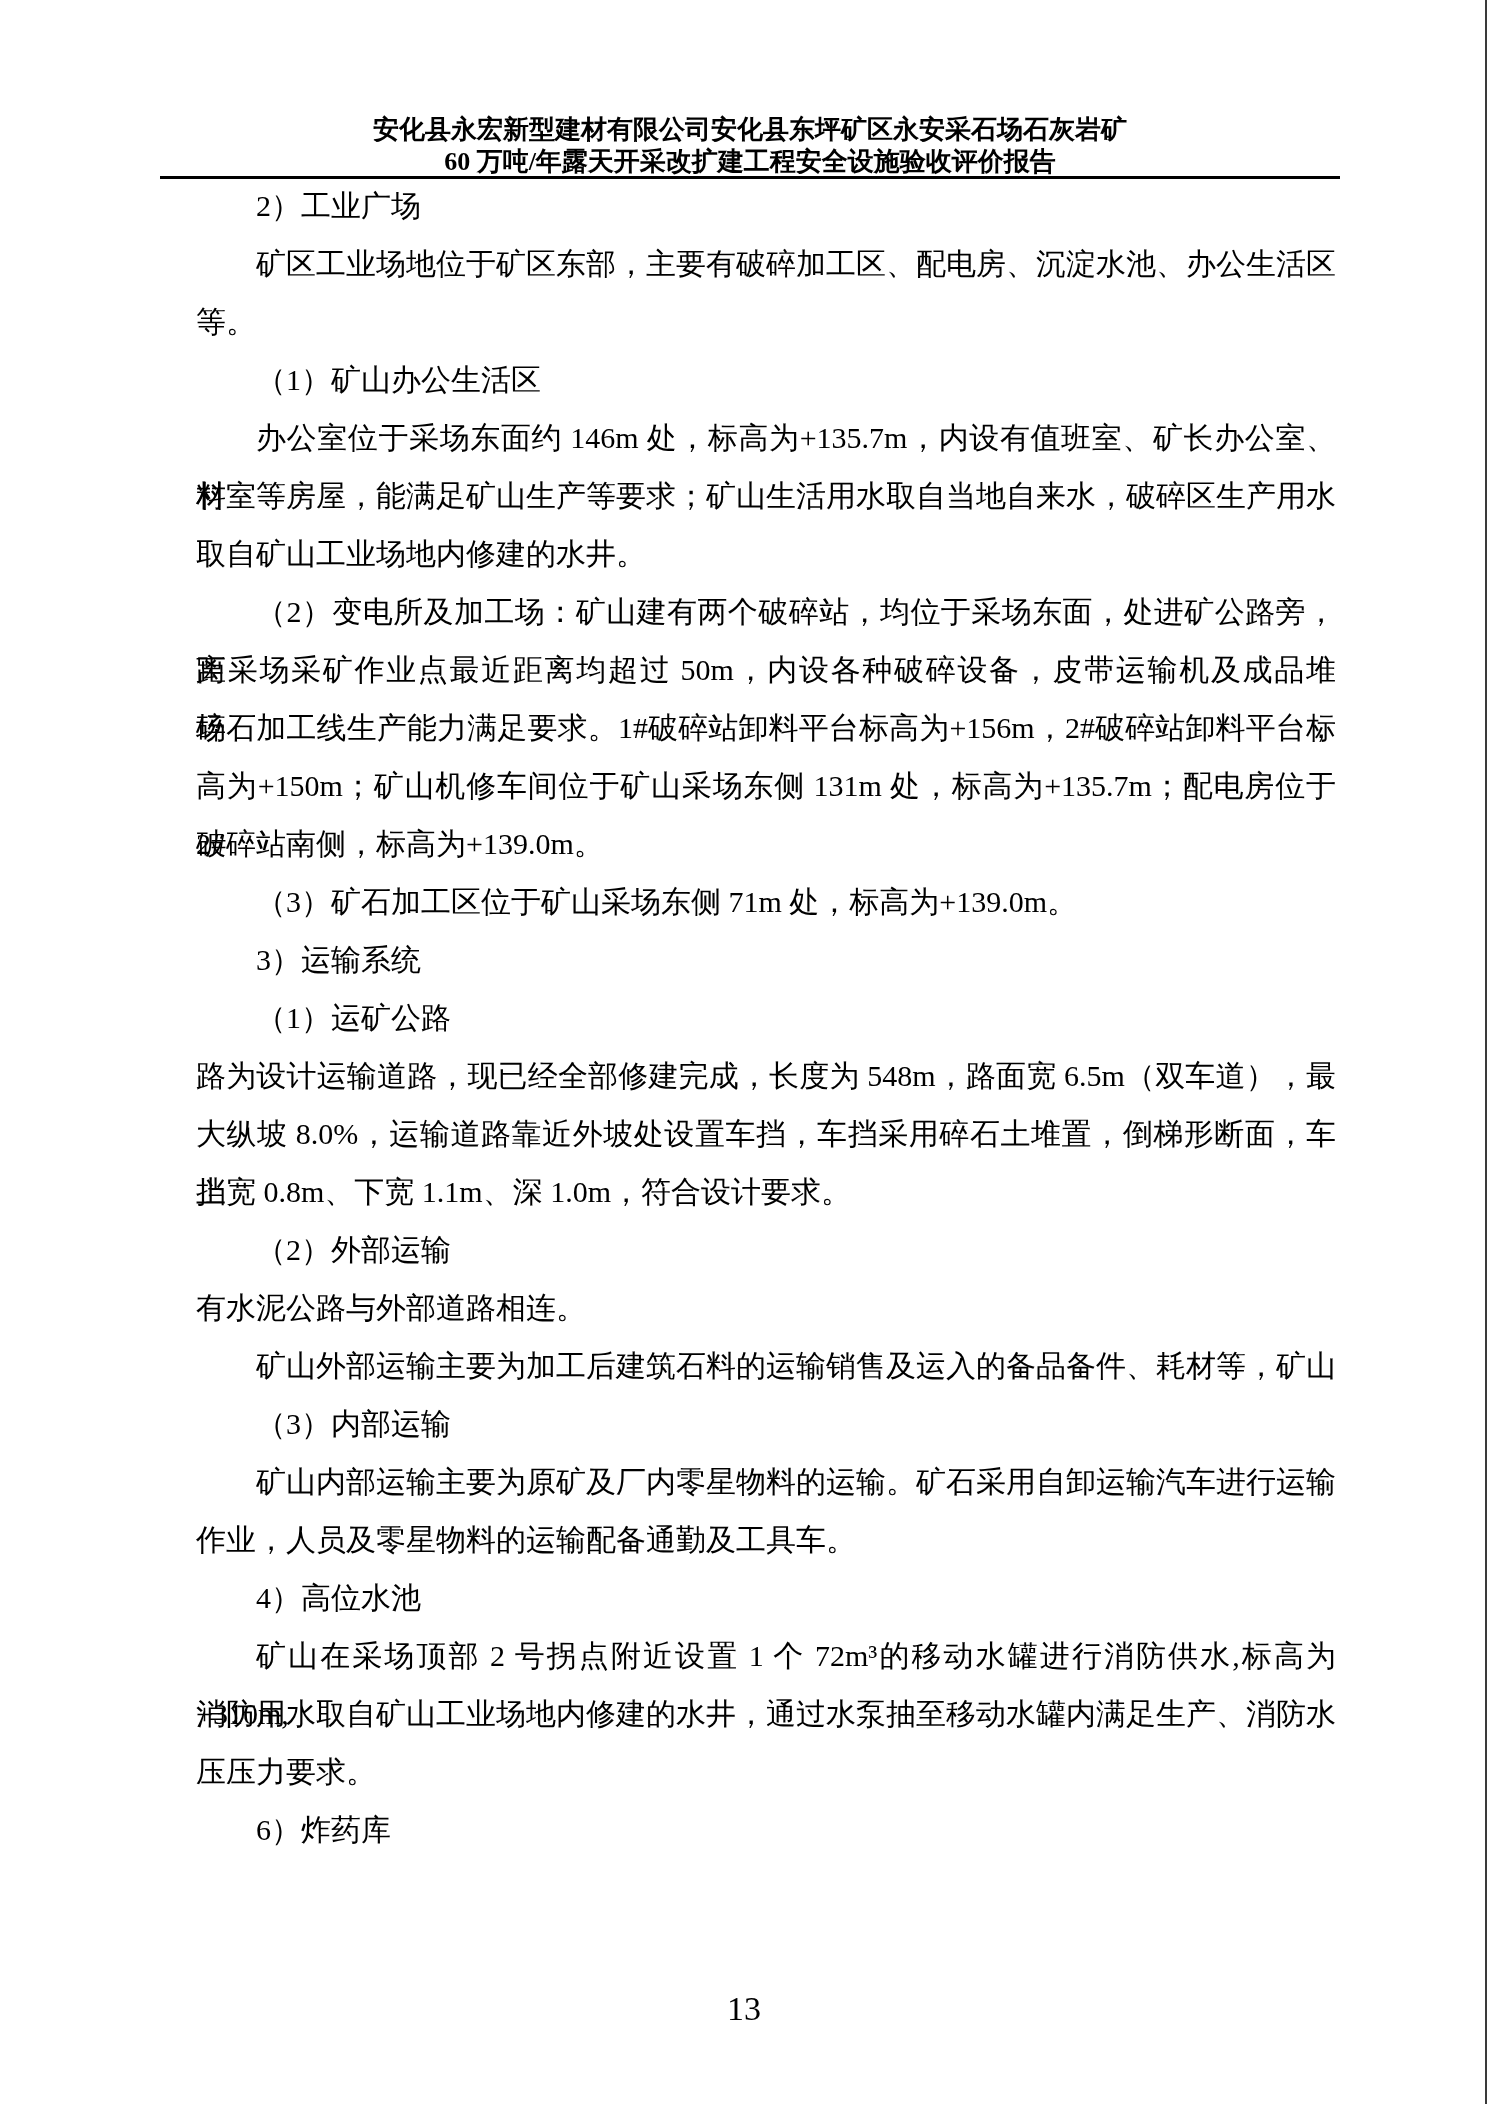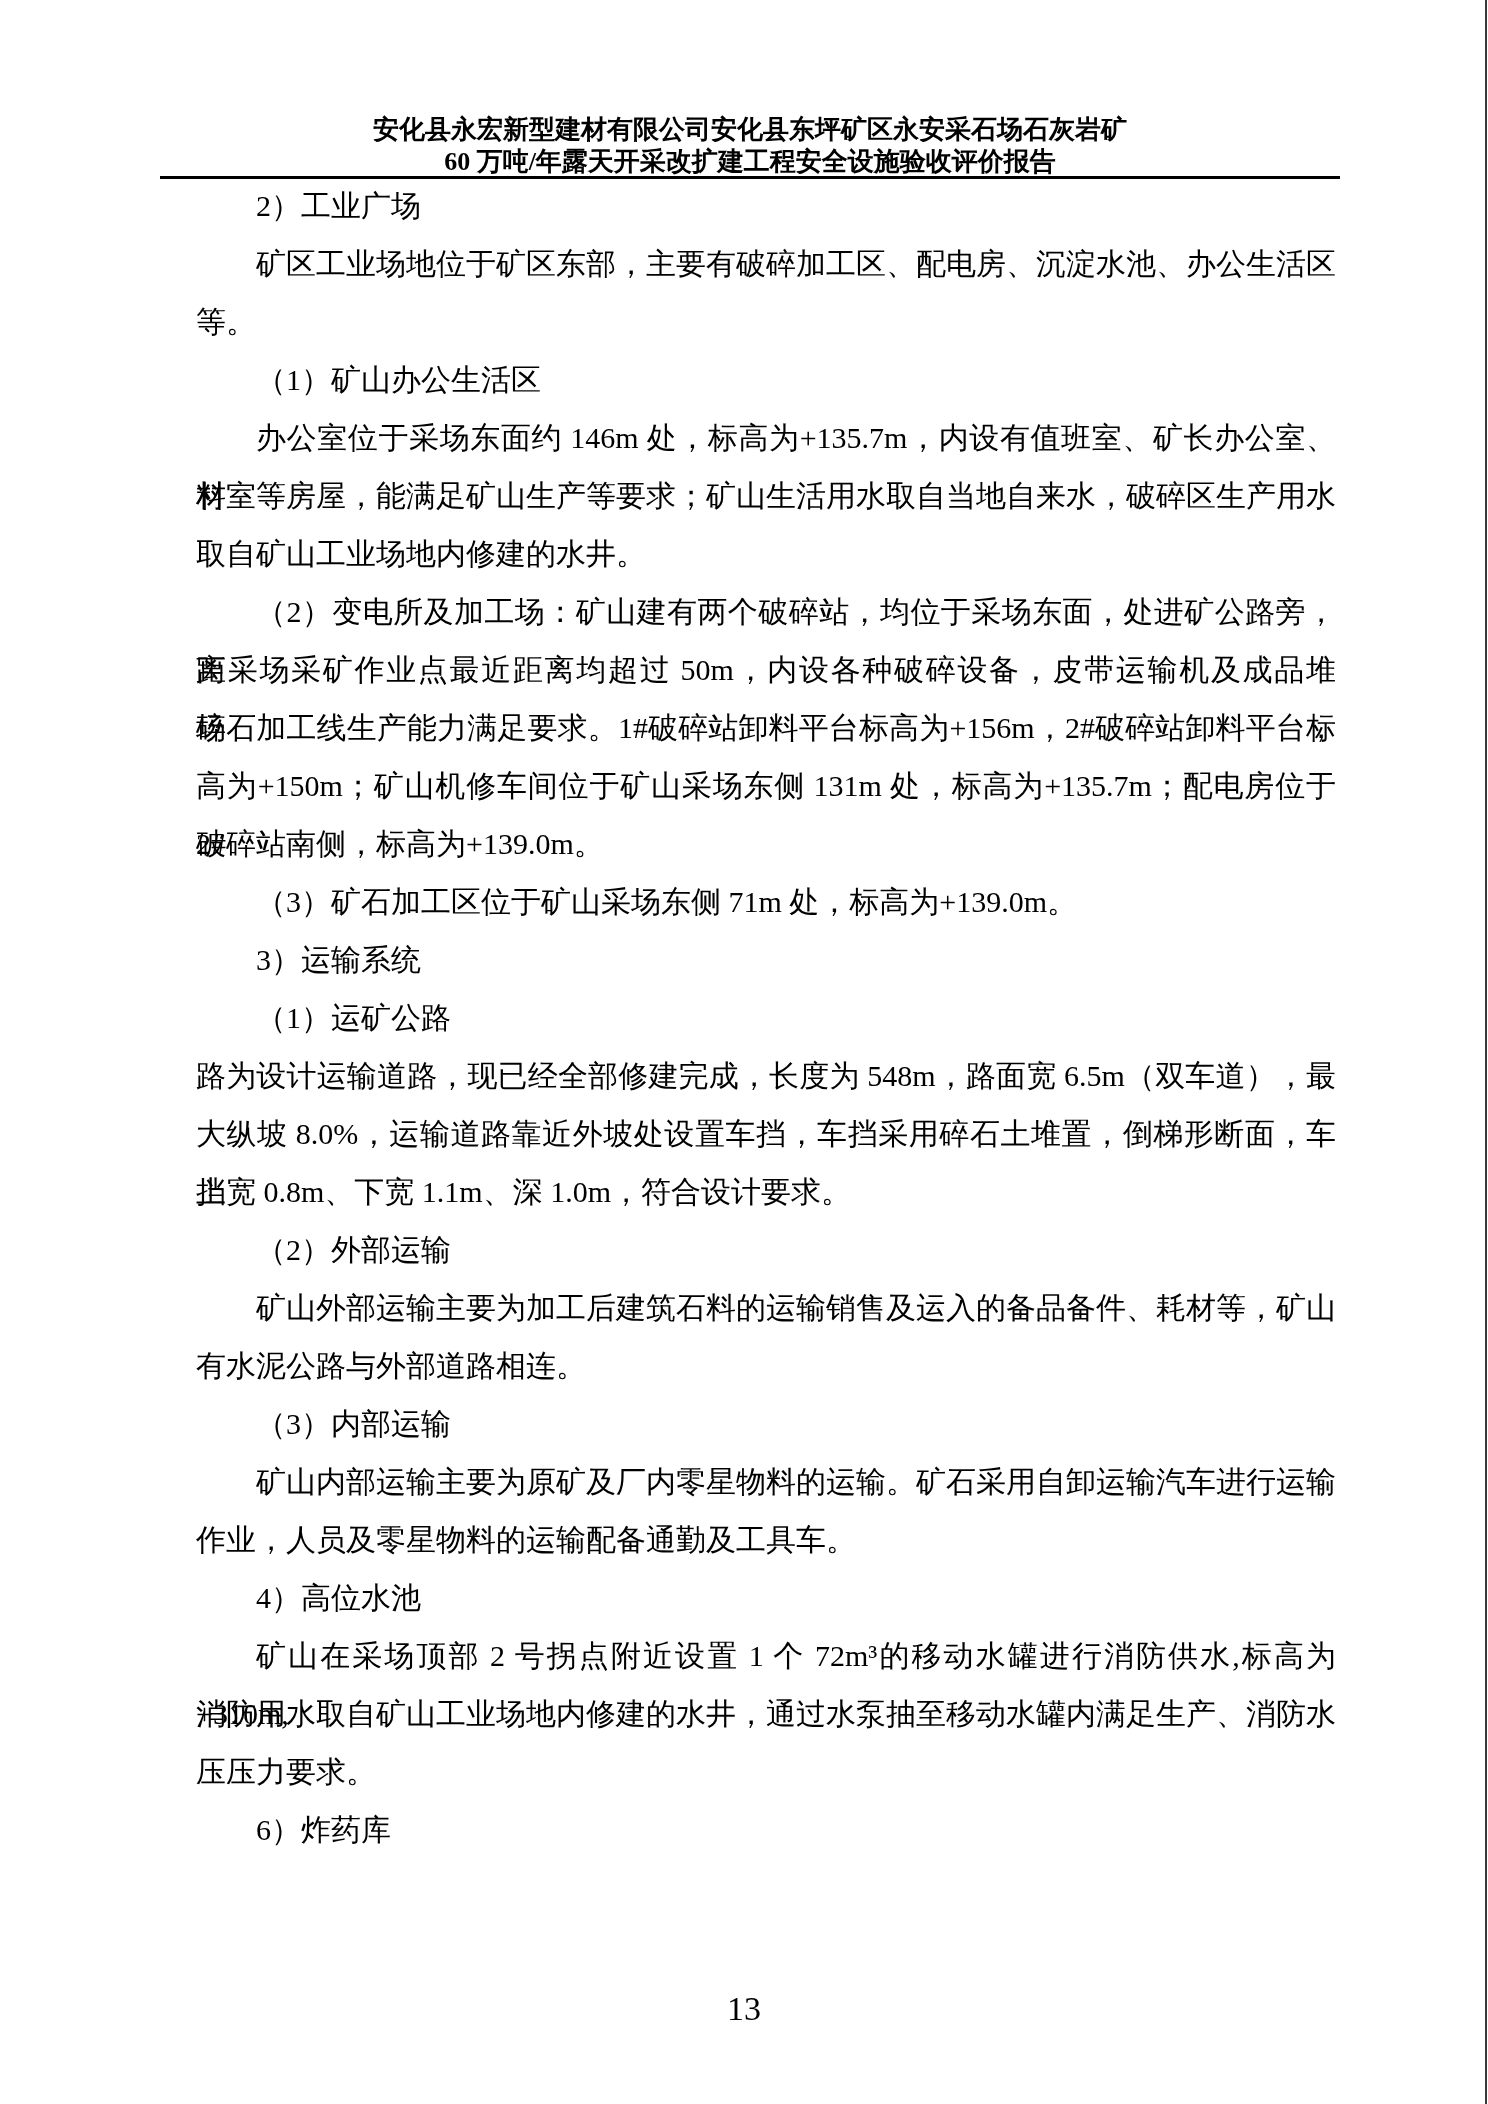--- a/index.html
+++ b/index.html
@@ -96,22 +96,22 @@
       <div class="line justify">碎石加工线生产能力满足要求。1#破碎站卸料平台标高为+156m，2#破碎站卸料平台标</div>
       <div class="line justify">高为+150m；矿山机修车间位于矿山采场东侧 131m 处，标高为+135.7m；配电房位于 2#</div>
       <div class="line">破碎站南侧，标高为+139.0m。</div>
       <div class="line indent">（3）矿石加工区位于矿山采场东侧 71m 处，标高为+139.0m。</div>
       <div class="line indent">3）运输系统</div>
       <div class="line indent">（1）运矿公路</div>
       <div class="line justify">路为设计运输道路，现已经全部修建完成，长度为 548m，路面宽 6.5m（双车道），最</div>
       <div class="line justify">大纵坡 8.0%，运输道路靠近外坡处设置车挡，车挡采用碎石土堆置，倒梯形断面，车挡</div>
       <div class="line">上宽 0.8m、下宽 1.1m、深 1.0m，符合设计要求。</div>
       <div class="line indent">（2）外部运输</div>
+      <div class="line">有水泥公路与外部道路相连。</div>
       <div class="line indent justify">矿山外部运输主要为加工后建筑石料的运输销售及运入的备品备件、耗材等，矿山</div>
-      <div class="line">有水泥公路与外部道路相连。</div>
       <div class="line indent">（3）内部运输</div>
       <div class="line indent justify">矿山内部运输主要为原矿及厂内零星物料的运输。矿石采用自卸运输汽车进行运输</div>
       <div class="line">作业，人员及零星物料的运输配备通勤及工具车。</div>
       <div class="line indent">4）高位水池</div>
       <div class="line indent justify">矿山在采场顶部 2 号拐点附近设置 1 个 72m³的移动水罐进行消防供水,标高为+310m,</div>
       <div class="line justify">消防用水取自矿山工业场地内修建的水井，通过水泵抽至移动水罐内满足生产、消防水</div>
       <div class="line">压压力要求。</div>
       <div class="line indent">6）炸药库</div>
     </div>
 

